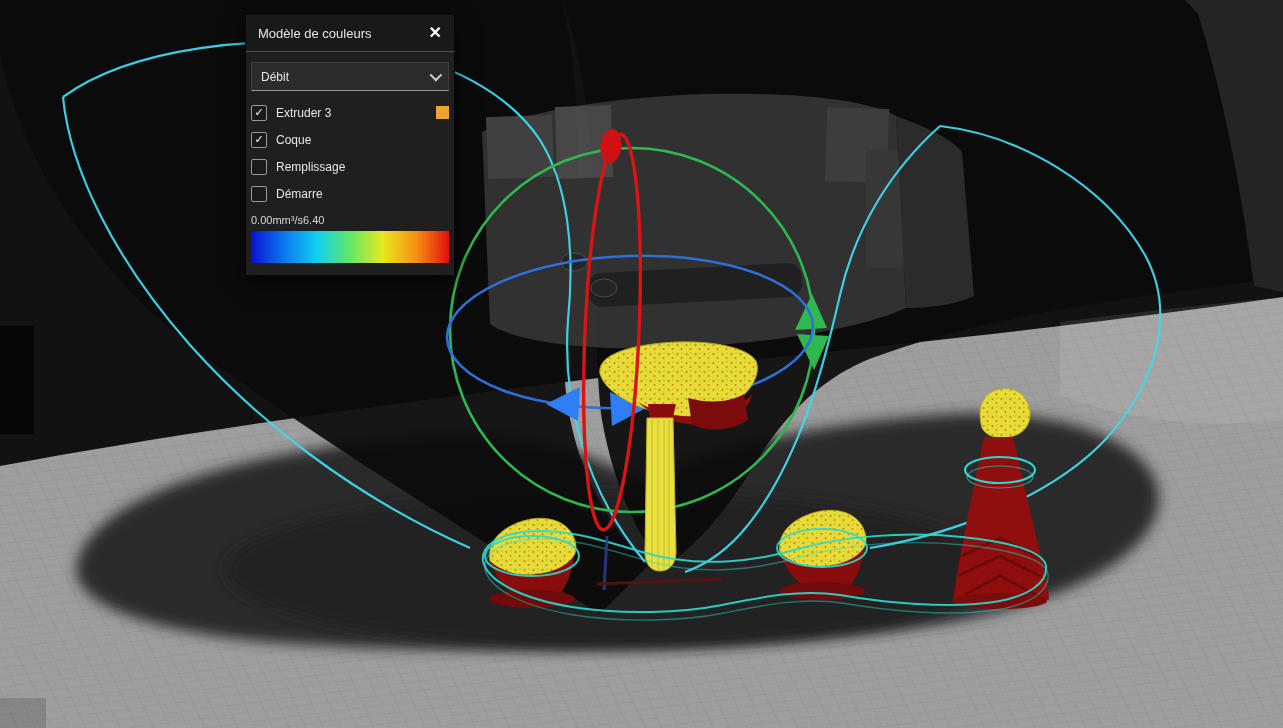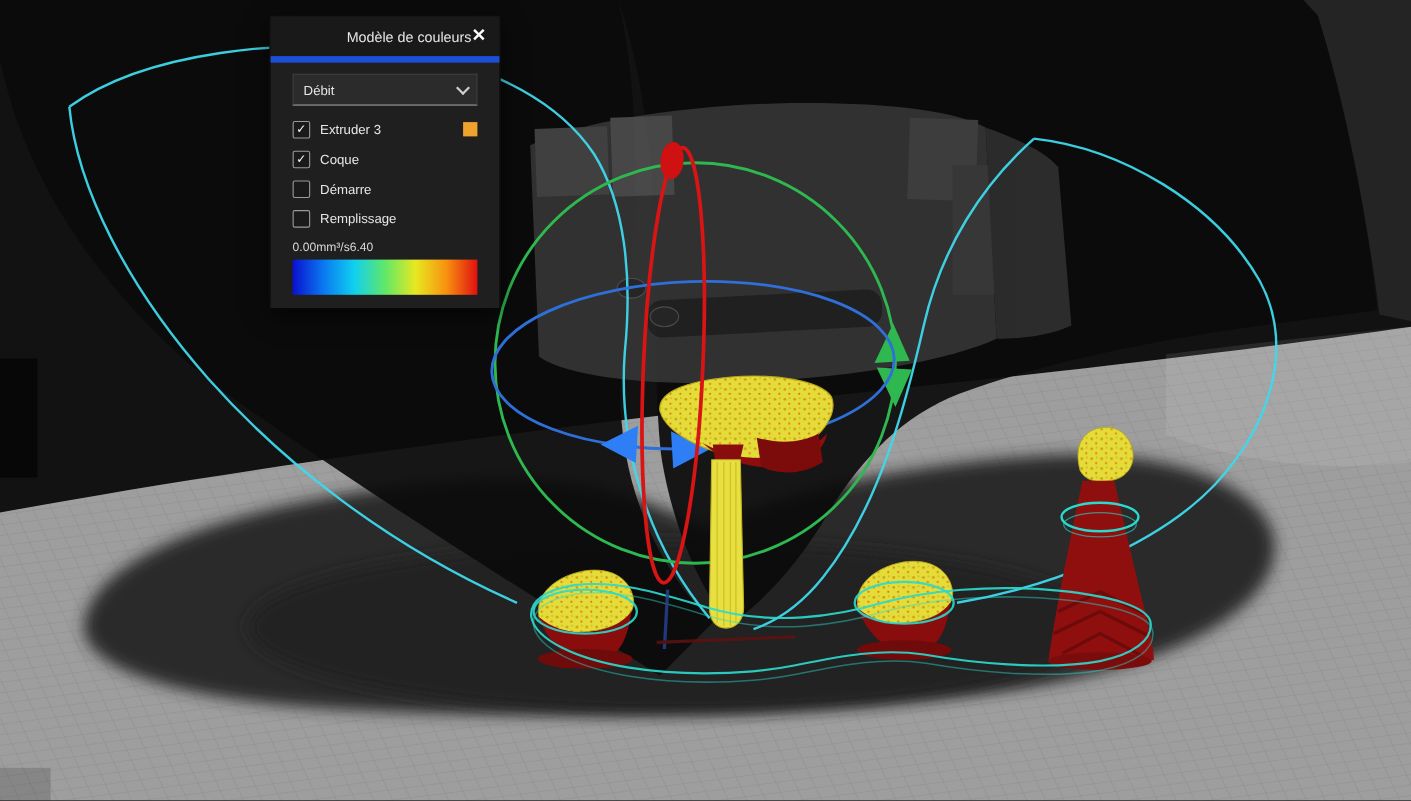--- a/index.html
+++ b/index.html
@@ -2,24 +2,24 @@
 <html><head>
 <meta charset="utf-8">
 <style>
   html,body{margin:0;padding:0;background:#000;}
   .stage{position:relative;width:1283px;height:728px;overflow:hidden;background:#121212;font-family:"Liberation Sans",sans-serif;}
   .stage svg{position:absolute;left:0;top:0;}
 
   
   .panel{position:absolute;left:245px;top:14px;width:208px;background:#1f1f1f;border:1px solid #080808;
          box-shadow:0 6px 20px rgba(0,0,0,.6);color:#e6e6e6;z-index:5;}
-  .panel-header{display:flex;justify-content:flex-end;align-items:center;padding:10px 12px;
-         background:#191919;border-bottom:6px solid #1d4ed8;font-size:13px;}
+  .panel-header{display:flex;justify-content:space-between;align-items:center;padding:10px 12px;
+         background:#191919;border-bottom:1px solid #1d4ed8;font-size:13px;}
   .close{cursor:pointer;font-size:16px;color:#ffffff;line-height:1;font-weight:bold;}
-  .panel-body{padding:10px 20px 12px;}
+  .panel-body{padding:10px 5px 12px;}
   .dropdown{display:flex;justify-content:space-between;align-items:center;height:27px;padding:0 9px;
          background:#2b2b2b;border:1px solid #3d3d3d;border-bottom:1px solid #9b9b9b;font-size:12px;margin-bottom:8px;cursor:pointer;}
   .chev{width:7px;height:7px;border-right:2px solid #cfcfcf;border-bottom:2px solid #cfcfcf;
          transform:rotate(45deg) translateY(-2px);}
   .row{display:flex;align-items:center;height:27px;font-size:12px;}
   .cb{width:14px;height:14px;border:1px solid #9a9a9a;border-radius:2px;margin-right:9px;flex:0 0 auto;
          display:flex;align-items:center;justify-content:center;font-size:11px;color:#ffffff;background:#1a1a1a;cursor:pointer;}
   .swatch{margin-left:auto;width:13px;height:13px;}
   .scale{display:flex;justify-content:flex-start;font-size:11px;color:#d8d8d8;margin:7px 0 5px;}
   .gradient{height:32px;}
@@ -151,25 +151,25 @@
         <span class="cb">✓</span>
         <span>Extruder 3</span>
         <span class="swatch" style="background: rgb(240, 162, 46);"></span>
       </div>
       <div class="row">
         <span class="cb">✓</span>
         <span>Coque</span>
       </div>
       <div class="row">
         <span class="cb"></span>
-        <span>Démarre</span>
+        <span>Remplissage</span>
       </div>
       <div class="row">
         <span class="cb"></span>
-        <span>Remplissage</span>
+        <span>Démarre</span>
       </div>
 
       <div class="scale">
         <span>0.00</span>
         <span>mm³/s</span>
         <span>6.40</span>
       </div>
       <div class="gradient" style="background: linear-gradient(to right, rgb(10, 16, 208), rgb(10, 120, 240), rgb(16, 208, 240), rgb(96, 232, 104), rgb(232, 232, 32), rgb(248, 144, 16), rgb(224, 16, 16));"></div>
     </div>
   </div>

